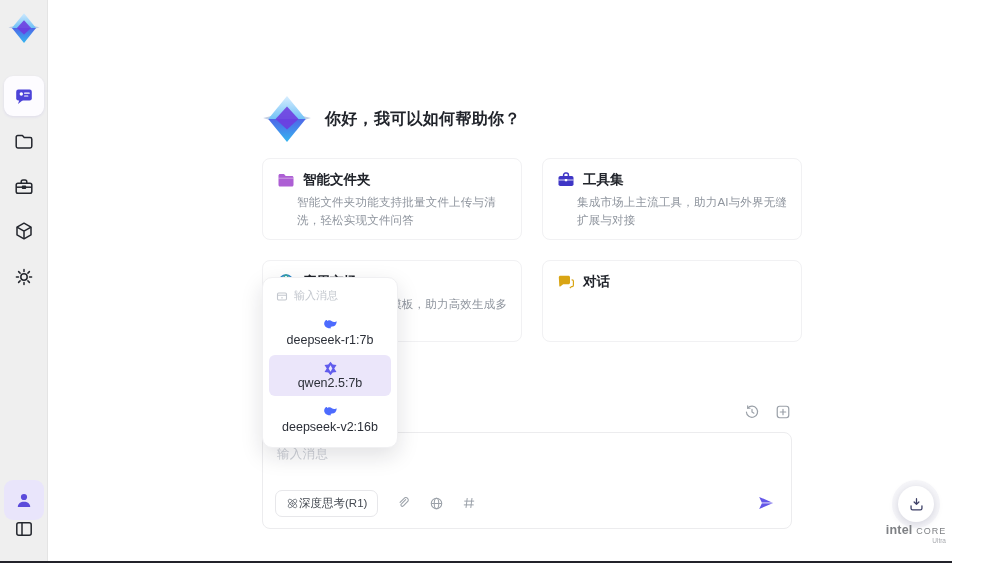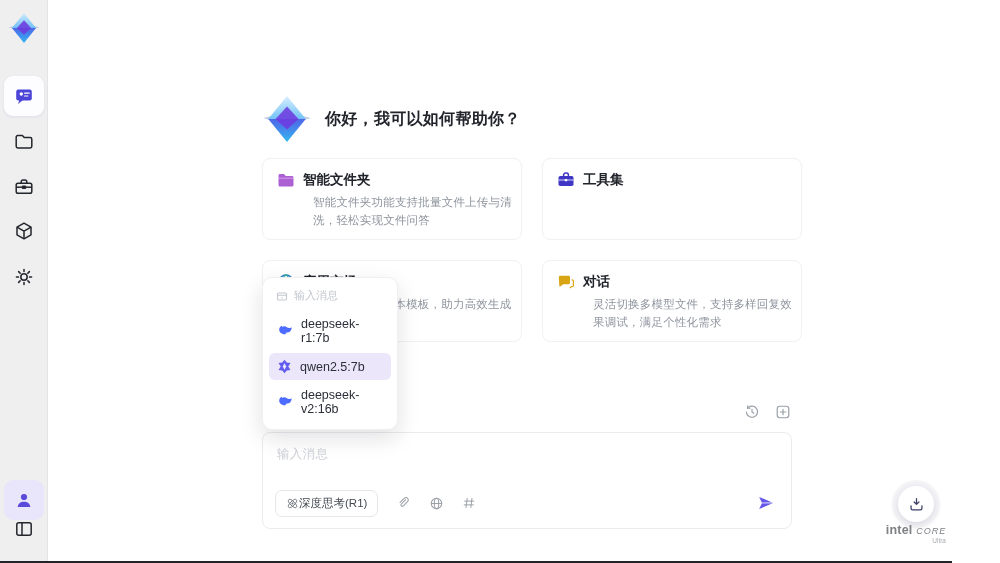--- a/index.html
+++ b/index.html
@@ -24,31 +24,31 @@
   .greeting { position:absolute; left:213px; top:92px; height:54px;
               display:flex; align-items:center; gap:13px; }
   .greeting-text { font-size:16px; font-weight:bold; color:#21242b; letter-spacing:.3px; }
 
   .cards { position:absolute; left:213px; top:158px; width:532px;
            display:grid; grid-template-columns:260px 260px; gap:20px; }
   .card { width:260px; height:82px; background:#fff; border:1px solid #f1f1f3;
           border-radius:8px; padding:12px 8px 12px 14px; cursor:pointer; }
   .card-head { display:flex; align-items:center; gap:8px; }
   .card-title { font-size:13.5px; font-weight:bold; color:#21242b; }
-  .card-desc { margin-top:5px; margin-left:36px; font-size:11.5px; line-height:1.55;
+  .card-desc { margin-top:5px; margin-left:20px; font-size:11.5px; line-height:1.55;
                color:#8f959e; letter-spacing:.2px; }
 
   
   .dropdown { position:absolute; left:213px; top:277px; width:136px; z-index:20;
               background:#fff; border:1px solid #f0f0f2; border-radius:10px;
               padding:7px 6px; box-shadow:0 8px 22px rgba(20,20,40,.13); }
   .dd-header { display:flex; align-items:center; gap:6px; padding:3px 7px 6px 7px;
                font-size:11px; color:#c3c7ce; }
-  .dd-item { display:flex; align-items:center; gap:8px; padding:6px 8px; margin-top:2px;
-             border-radius:6px; font-size:12.5px; color:#2b2f38; cursor:pointer; }
+  .dd-item { display:flex; align-items:center; padding:6px 8px; margin-top:2px;
+             border-radius:6px; font-size:12.5px; color:#2b2f38; cursor:pointer;flex-direction:column; }
   .dd-item.selected { background:#ebe6fa; }
 
   
   .selector-row { position:absolute; left:213px; top:399px; width:530px; height:26px;
                   display:flex; align-items:center; justify-content:space-between; }
   .model-pill { display:flex; align-items:center; gap:7px; background:#f1f1f3;
                 border-radius:6px; padding:5px 10px; cursor:pointer; }
   .model-pill-label { font-size:12.5px; color:#2b2f38; }
   .row-right { display:flex; align-items:center; gap:13px; }
   .ghost-btn { display:flex; align-items:center; justify-content:center; width:18px; height:18px;
@@ -70,21 +70,21 @@
               cursor:pointer; }
 
   
   .fab { position:absolute; left:898px; top:486px; width:36px; height:36px; border-radius:50%;
          background:#fff; box-shadow:0 2px 10px rgba(40,40,80,.18), 0 0 0 6px rgba(240,240,245,.55);
          display:flex; align-items:center; justify-content:center; cursor:pointer; }
   .intel-badge { position:absolute; left:880px; top:524px; width:72px; text-align:center;
                  color:#7e8084; line-height:1.05; }
   .intel-line { font-size:12.5px; letter-spacing:.2px; }
   .intel-line .intel-word { font-weight:bold; }
-  .intel-line .core-word { font-variant:small-caps; letter-spacing:1px;font-style:italic; }
+  .intel-line .core-word { font-variant:small-caps; letter-spacing:1px; }
   .intel-ultra { font-size:6.5px; color:#a9abb0; text-align:right; padding-right:6px; margin-top:1px; }
 
   svg { display:block; }
 </style>
 </head>
 <body>
 
 <div class="stage">
 
   <div class="sidebar">
@@ -223,20 +223,21 @@
           <span>
             <svg width="18" height="18" viewBox="0 0 18 18">
               <path d="M6.6 5V4a1.9 1.9 0 0 1 1.9-1.9h1A1.9 1.9 0 0 1 11.4 4v1" fill="none" stroke="#3f36c6" stroke-width="1.5"></path>
               <rect x="1.5" y="5" width="15" height="10" rx="1.8" fill="#3f36c6"></rect>
               <path d="M1.5 9h15" stroke="#fff" stroke-width="0.8"></path>
               <rect x="7.8" y="8" width="2.4" height="2.2" rx="0.5" fill="#fff"></rect>
             </svg>
           </span>
           <span class="card-title">工具集</span>
         </div>
+        <div class="card-desc">集成市场上主流工具，助力AI与外界无缝扩展与对接</div>
       </div>
 
       <div class="card">
         <div class="card-head">
           <span>
             <svg width="18" height="18" viewBox="0 0 18 18" fill="none" stroke-width="1.3">
               <circle cx="9" cy="9" r="7" stroke="#2f86c9"></circle>
               <ellipse cx="9" cy="9" rx="3.1" ry="7" stroke="#37a6a0"></ellipse>
               <path d="M2.4 6.6h13.2M2.4 11.4h13.2" stroke="#2f86c9"></path>
             </svg>
@@ -249,21 +250,20 @@
       <div class="card">
         <div class="card-head">
           <span>
             <svg width="18" height="18" viewBox="0 0 18 18">
               <path d="M1.8 4.3c0-.8.7-1.5 1.5-1.5h8.2c.8 0 1.5.7 1.5 1.5v5.4c0 .8-.7 1.5-1.5 1.5H6.2l-2.9 2.2c-.4.3-1 0-1-.5z" fill="#d9a514"></path>
               <path d="M14.6 6.8h.5c.7 0 1.3.6 1.3 1.3v4.2c0 .7-.6 1.3-1.3 1.3h-.5l-1.8 1.4" fill="none" stroke="#d9a514" stroke-width="1.2"></path>
             </svg>
           </span>
           <span class="card-title">对话</span>
         </div>
-        <div class="card-desc">灵活切换多模型文件，支持多样回复效果调试，满足个性化需求</div>
       </div>
     </div>
 
     <div class="dropdown">
       <div class="dd-header">
         <span>
           <svg width="12" height="12" viewBox="0 0 12 12" fill="none" stroke="#c3c7ce" stroke-width="1.1">
             <rect x="1.5" y="3" width="9" height="7" rx="1.2"></rect>
             <path d="M1.5 5.2h9M6 7v1.6"></path>
           </svg>

